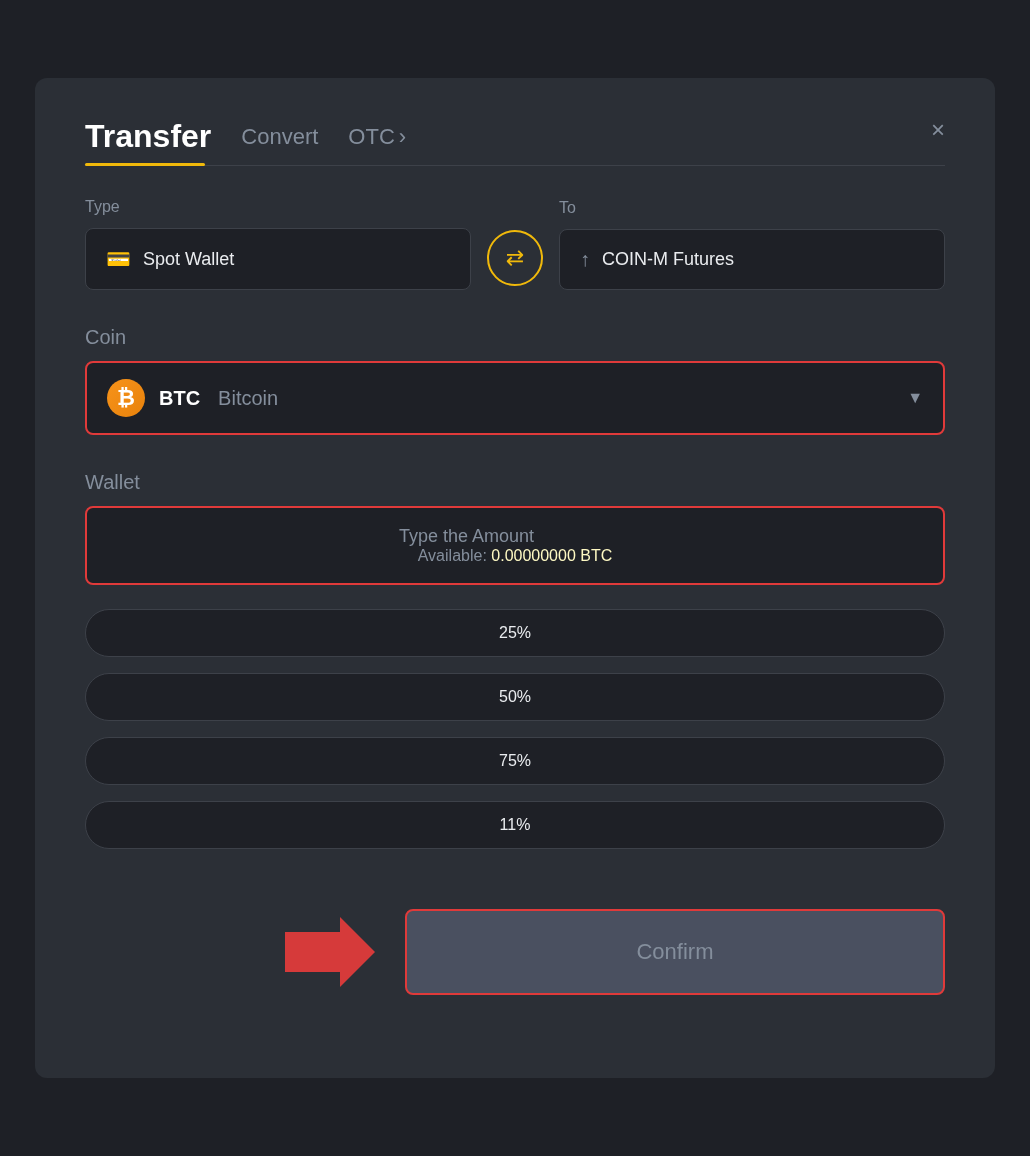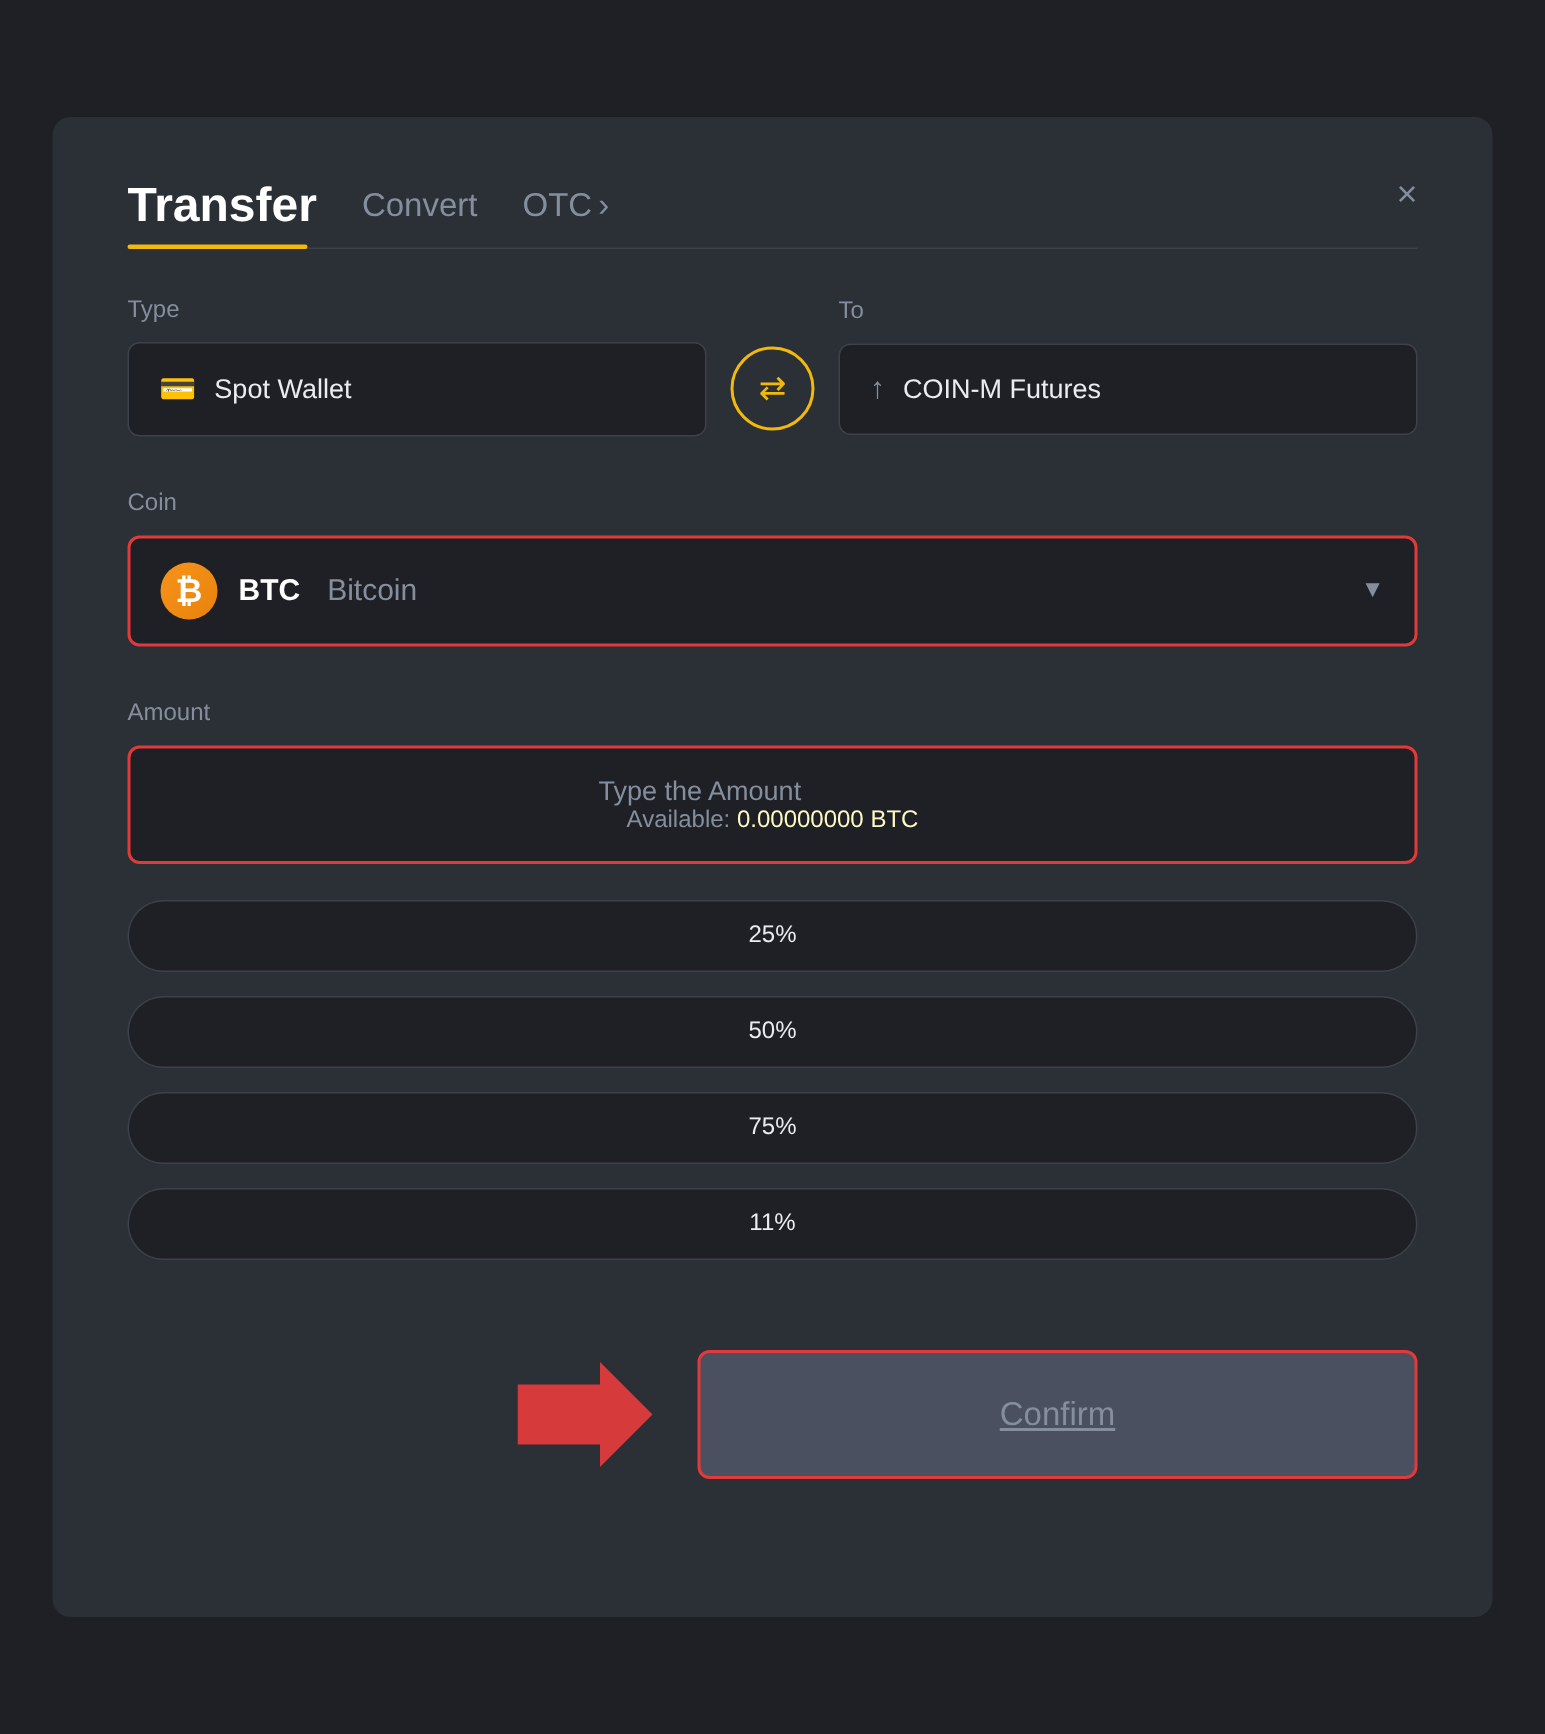--- a/index.html
+++ b/index.html
@@ -138,21 +138,21 @@
       margin-top: 28px;
     }
 
     .swap-icon {
       font-size: 22px;
       color: #f0b90b;
     }
 
     
     .section-label {
-      font-size: 16px;
+      font-size: 20px;
       color: #848e9c;
       margin-bottom: 12px;
     }
 
     .coin-selector {
       background-color: #1e2026;
       border: 2px solid #e03a3a;
       border-radius: 8px;
       padding: 16px 20px;
       display: flex;
@@ -260,24 +260,23 @@
       position: relative;
     }
 
     .confirm-btn {
       background-color: #4a5060;
       border: 2px solid #e03a3a;
       border-radius: 8px;
       color: #848e9c;
       font-size: 22px;
       padding: 28px 0;
-      width: 480px;
+      width: 540px;
       cursor: pointer;
       text-align: center;
-      text-decoration: underline;
     }
   </style>
 </head>
 <body>
 
 <div class="modal">
 
   <div class="header">
     <span class="header-title active">Transfer</span>
     <span class="header-tab">Convert</span>
@@ -318,21 +317,21 @@
     <div class="section-label">Coin</div>
     <div class="coin-selector">
       <div class="btc-icon">₿</div>
       <span class="coin-name">BTC</span>
       <span class="coin-fullname">Bitcoin</span>
       <span class="coin-chevron">▼</span>
     </div>
   </div>
 
   <div>
-    <div class="section-label">Amount</div>
+    <div class="section-label">Wallet</div>
     <div class="amount-box">
       <input class="amount-input" type="text" placeholder="Type the Amount" style="">
       <span class="available-text">
         <span>Available:</span>
         <span class="available-value">0.00000000 BTC</span>
       </span>
     </div>
   </div>
 
   <div class="percent-row">

